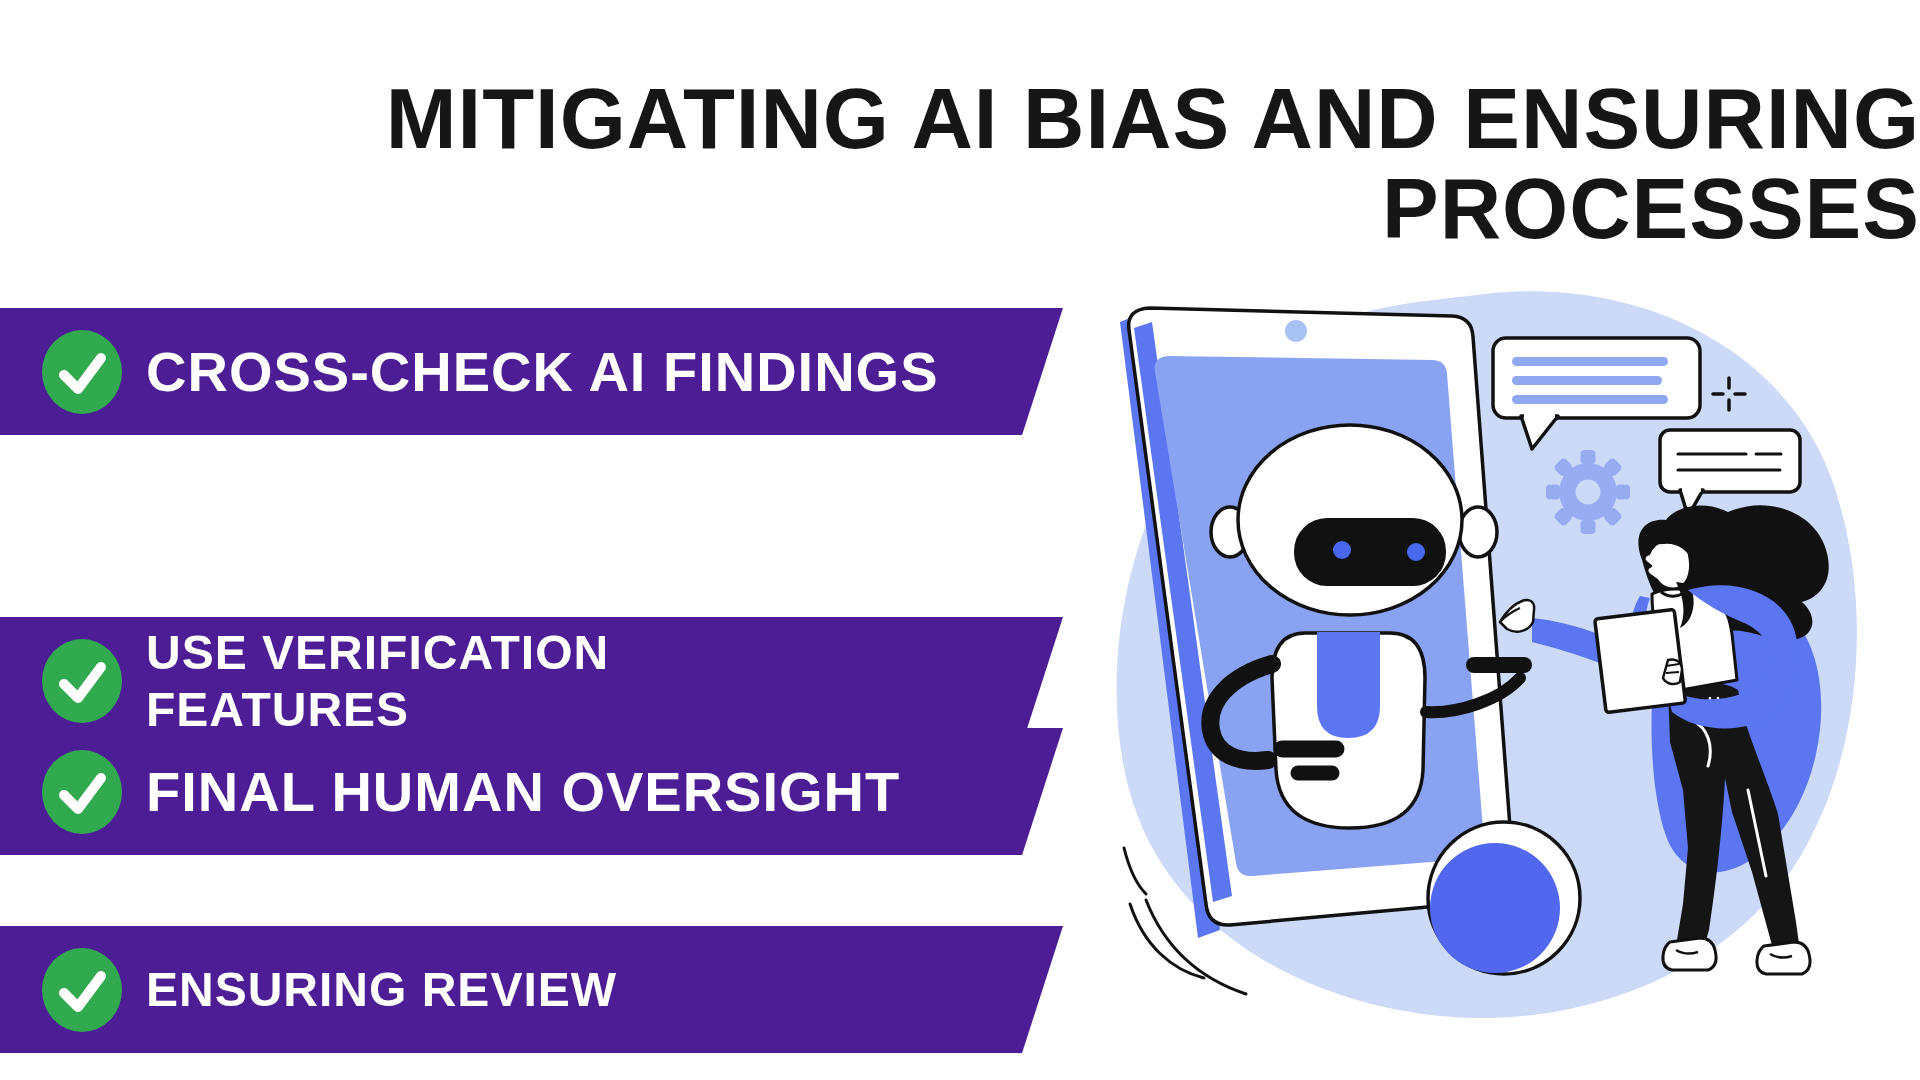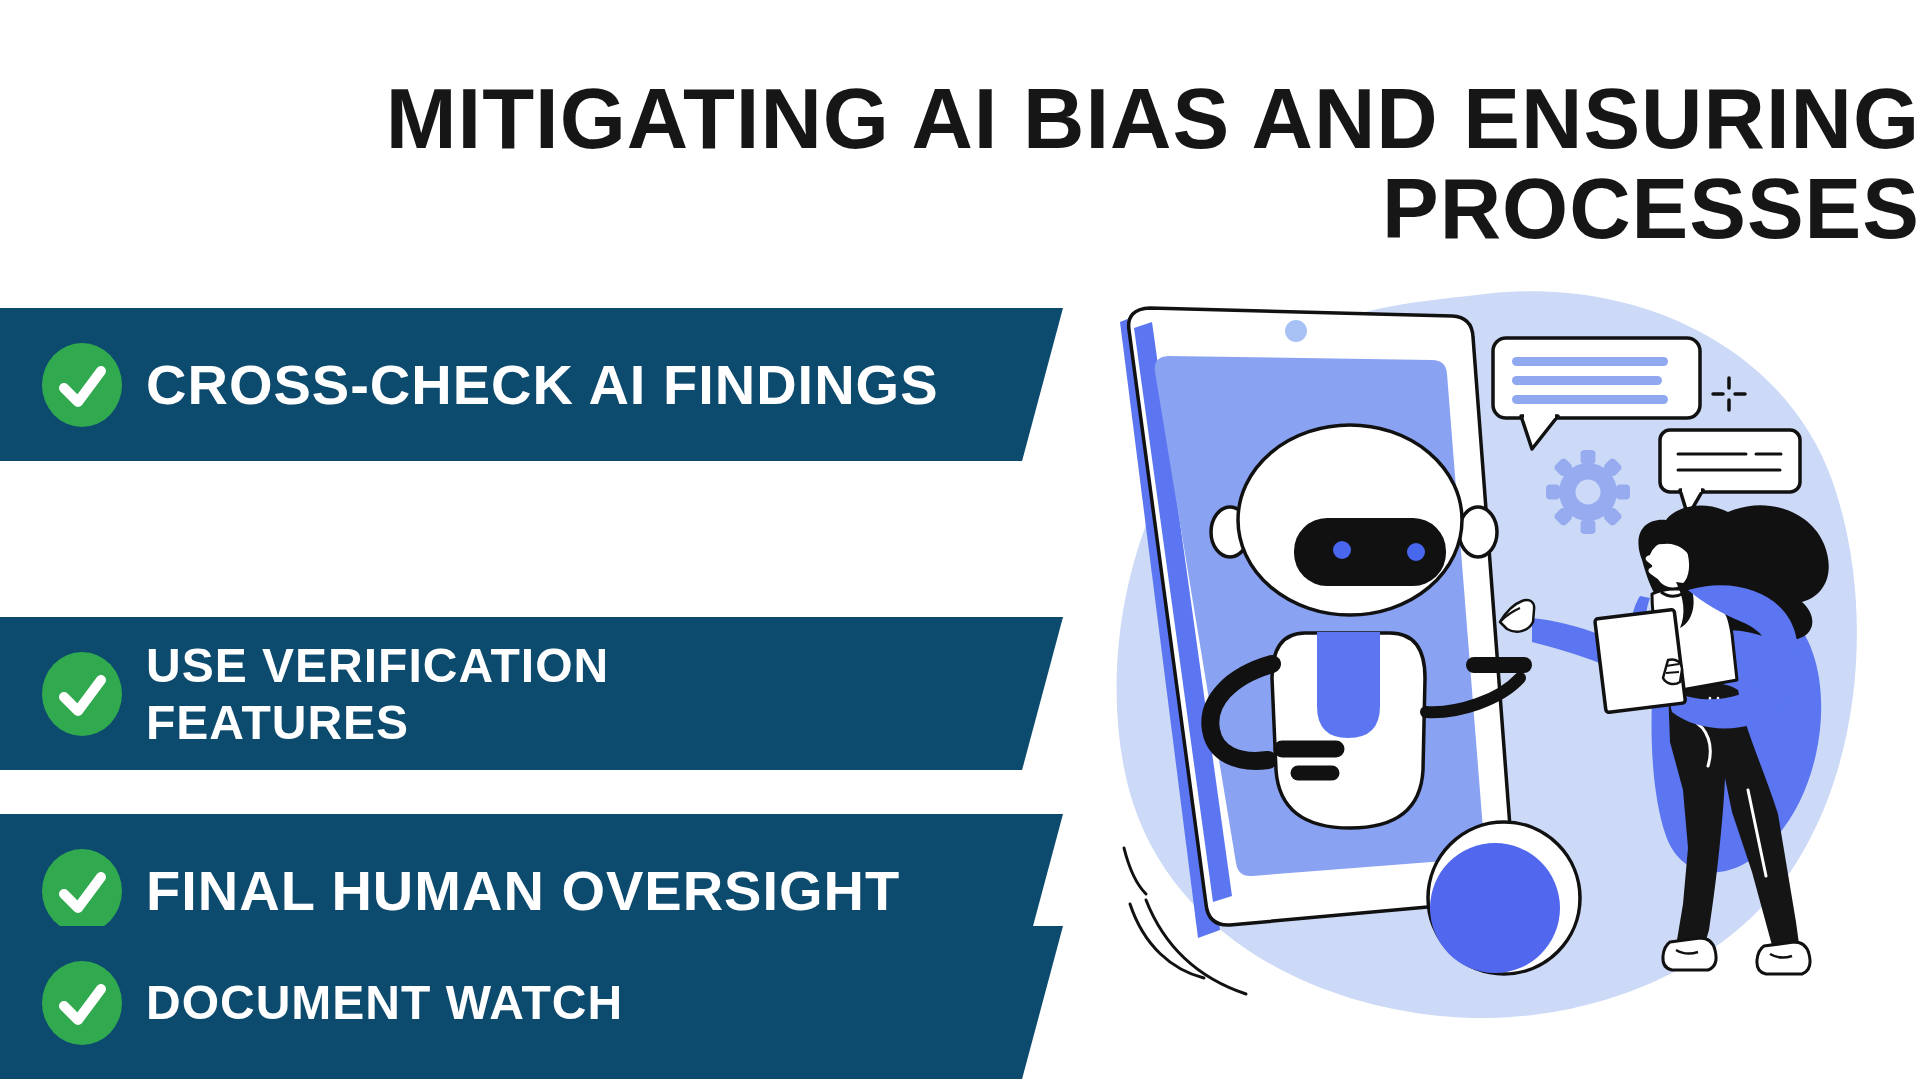--- a/index.html
+++ b/index.html
@@ -8,25 +8,25 @@
     font-family:"Liberation Sans","DejaVu Sans",sans-serif;
   }
   .stage{position:absolute;inset:0;}
   
   .title{
     position:absolute;top:74px;left:0;width:100%;text-align:right;
     color:#161616;font-weight:800;font-size:85px;letter-spacing:1px;line-height:90px;
   }
   
   .banner{
-    position:absolute;left:0;width:1063px;height:153px;background:#0c4a6e;
+    position:absolute;left:0;width:1063px;height:127px;background:#4c1d95;
     clip-path:polygon(0 0,100% 0,96.15% 100%,0 100%);
     display:flex;align-items:center;
   }
-  .b1{top:308px}.b2{top:462px}.b3{top:617px}.b4{top:814px}.b5{top:926px}
+  .b1{top:308px}.b2{top:462px}.b3{top:617px}.b4{top:728px}.b5{top:926px}
   .check{width:80px;height:84px;margin-left:42px;flex:0 0 auto;}
   .txt{margin-left:24px;color:#ffffff;font-weight:800;}
   .txt .l{white-space:nowrap;}
   .single .l{font-size:56px;letter-spacing:1px;line-height:64px;}
   .double .l{font-size:48px;letter-spacing:1px;line-height:57px;}
   
   .illus{position:absolute;left:1080px;top:230px;width:840px;height:850px;}
 </style>
 </head>
 <body>
@@ -69,21 +69,21 @@
       <div class="l">FINAL HUMAN OVERSIGHT</div>
     </div>
   </div>
 
   <div class="banner b5">
     <svg class="check" viewBox="0 0 80 84">
       <ellipse cx="40" cy="42" rx="40" ry="42" fill="#31a94f"></ellipse>
       <path d="M22 45 L36 59 L59 28" fill="none" stroke="#ffffff" stroke-width="10" stroke-linecap="round" stroke-linejoin="round"></path>
     </svg>
     <div class="txt double">
-      <div class="l">DOCUMENT WATCH</div>
+      <div class="l">ENSURING REVIEW</div>
     </div>
   </div>
 
   <svg class="illus" viewBox="0 0 840 850" role="img" aria-label="Chatbot robot on a tablet screen talking with a woman holding a clipboard, with speech bubbles, gear and blue blob background">
 
     <path fill="#ccdaf8" d="M405,64 C560,46 706,120 752,250 C792,362 786,520 718,630 C650,742 500,800 360,786
          C220,772 84,696 48,556 C14,420 56,238 170,140 C244,78 318,74 405,64 Z"></path>
 
     <g>
       <rect x="413" y="108" width="207" height="80" rx="13" fill="#ffffff" stroke="#111111" stroke-width="3.5"></rect>

